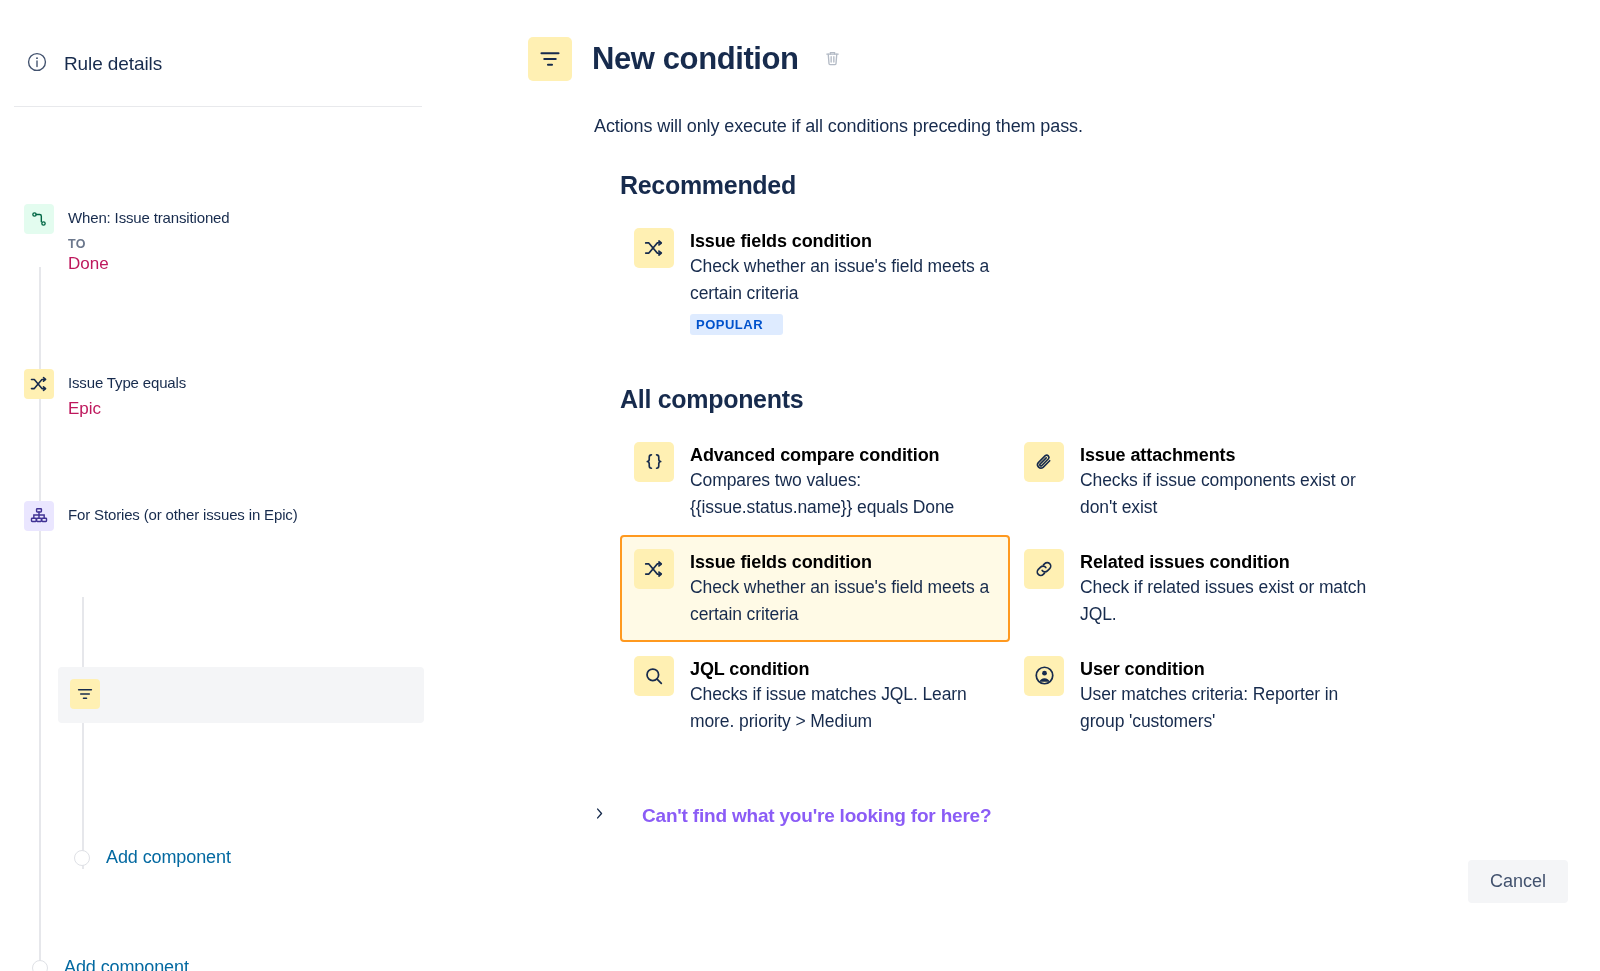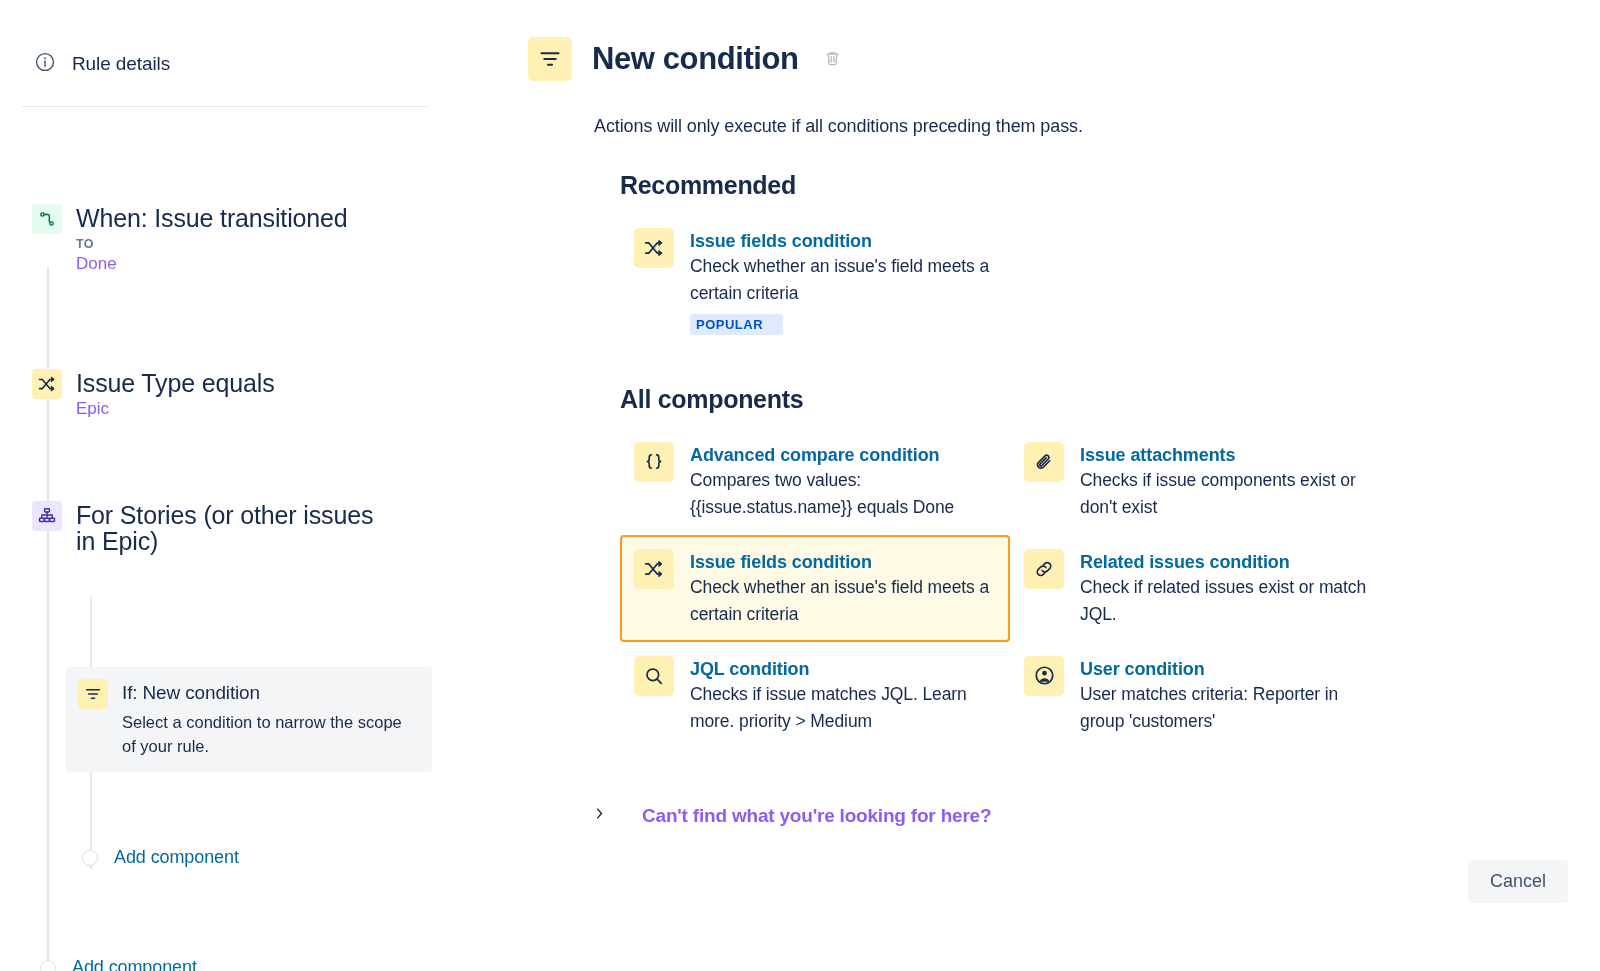--- a/index.html
+++ b/index.html
@@ -10,21 +10,21 @@
     font-family: "Liberation Sans", sans-serif;
     color: #172B4D;
     overflow: hidden;
   }
   .page { position: relative; width: 1600px; height: 971px; background:#fff; }
 
   
   .sidebar {
     position: absolute; left: 0; top: 0;
     width: 460px; height: 971px;
-    padding: 44px 0 0 12px;
+    padding: 44px 0 0 4px;
   }
   .rule-details-row {
     display: flex; align-items: center;
     gap: 16px; padding-left: 22px; height: 40px;
   }
   .rule-details-label { font-size: 19px; color:#172B4D; letter-spacing:-0.1px; }
   .sidebar-divider {
     margin: 22px 22px 0 10px;
     border-top: 1px solid #E8E9EC;
     width: 408px;
@@ -49,28 +49,28 @@
     width: 30px; height: 30px; border-radius: 4px;
     flex: 0 0 30px;
     display: flex; align-items: center; justify-content: center;
     z-index: 2; position: relative;
   }
   .icon-green { background: #E3FCEF; }
   .icon-yellow { background: #FFF0B3; }
   .icon-purple { background: #EAE6FF; }
   .node-body { padding-top: 1px; }
   .node-title {
-    font-size: 25px; color:#172B4D; line-height: 26px; letter-spacing: -0.15px;
+    font-size: 15px; color:#172B4D; line-height: 26px; letter-spacing: -0.15px;
     max-width: 320px;
   }
   .node-sub-label {
     font-size: 12.5px; font-weight: bold; color:#6B778C;
     letter-spacing: 0.4px; margin-top: 6px;
   }
-  .node-sub-value { font-size: 17px; color:#8b5cf6; margin-top: 3px; }
+  .node-sub-value { font-size: 17px; color:#be185d; margin-top: 3px; }
 
   .node-selected {
     background: #F4F5F7; border-radius: 4px;
     padding: 12px 16px 14px 12px; width: 366px;
   }
   .node-selected .node-title { font-size: 19px; }
   .node-desc {
     font-size: 16.5px; color:#172B4D; line-height: 24px;
     margin-top: 4px; max-width: 300px;
   }
@@ -119,21 +119,21 @@
   .card-col-right { margin-left: 0; }
   .card.highlighted {
     border: 2px solid #FF991F; background:#FFFAE6;
   }
   .card-icon {
     width: 40px; height: 40px; border-radius: 5px; background:#FFF0B3;
     display:flex; align-items:center; justify-content:center; flex: 0 0 40px;
   }
   .card-text { padding-top: 1px; }
   .card-title {
-    font-size: 18px; font-weight: bold; color:#0369a1;
+    font-size: 18px; font-weight: bold; color:#000000;
     line-height: 24px; letter-spacing:-0.1px;
   }
   .card-desc {
     font-size: 17.5px; color:#172B4D; line-height: 27px;
     letter-spacing:-0.1px; max-width: 300px;
   }
   .badge {
     display:inline-block; margin-top: 7px;
     background:#DEEBFF; color:#0052CC;
     font-size: 13px; font-weight: bold; letter-spacing: 0.5px;
@@ -224,24 +224,20 @@
           <div class="node-title">For Stories (or other issues in Epic)</div>
         </div>
       </div>
 
       <div class="node node-selected" style="left:54px; top:560px;">
         <div class="node-icon icon-yellow">
           <svg width="18" height="18" viewBox="0 0 24 24" fill="none" stroke="#172B4D" stroke-width="2.1" stroke-linecap="round">
             <path d="M3.5 6.3h17M6.3 12h11.4M10 17.7h4"></path>
           </svg>
         </div>
-        <div class="node-body">
-          <div class="node-title">If: New condition</div>
-          <div class="node-desc">Select a condition to narrow the scope of your rule.</div>
-        </div>
       </div>
 
       <div class="add-component" style="left:70px; top:740px;">
         <span class="add-circle"></span>
         <span class="add-label">Add component</span>
       </div>
 
       <div class="add-component" style="left:28px; top:850px;">
         <span class="add-circle"></span>
         <span class="add-label">Add component</span>

